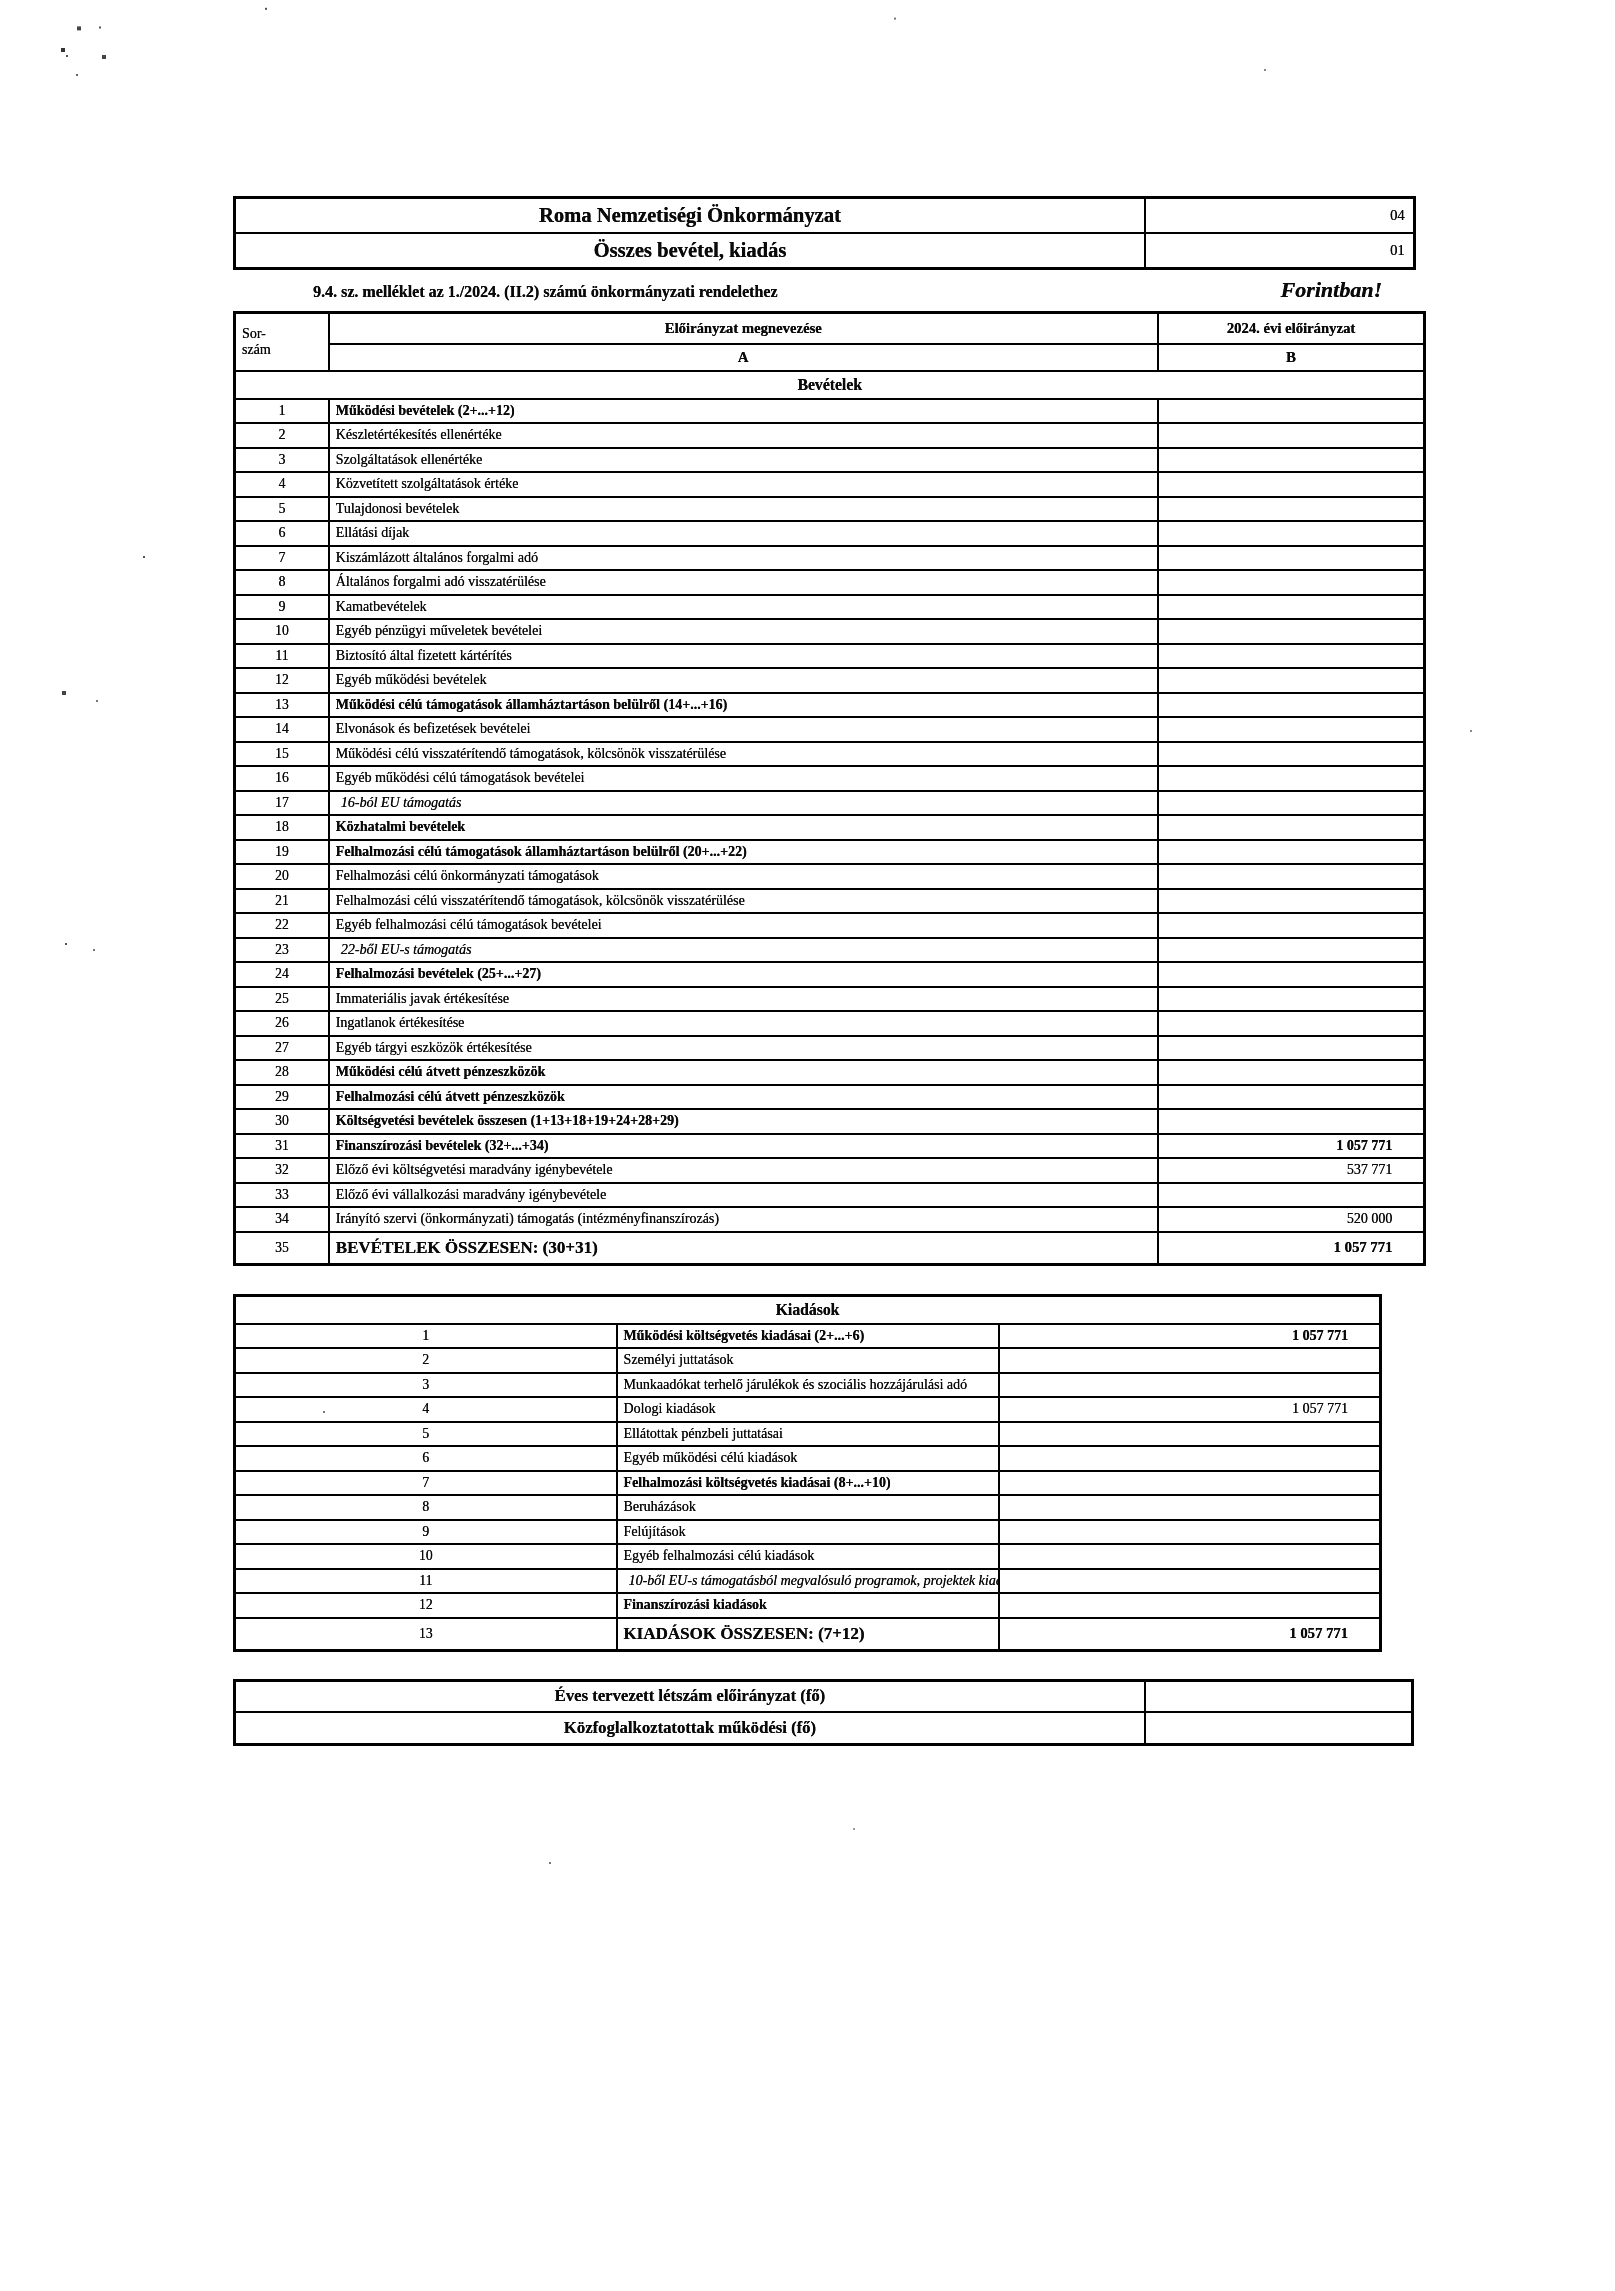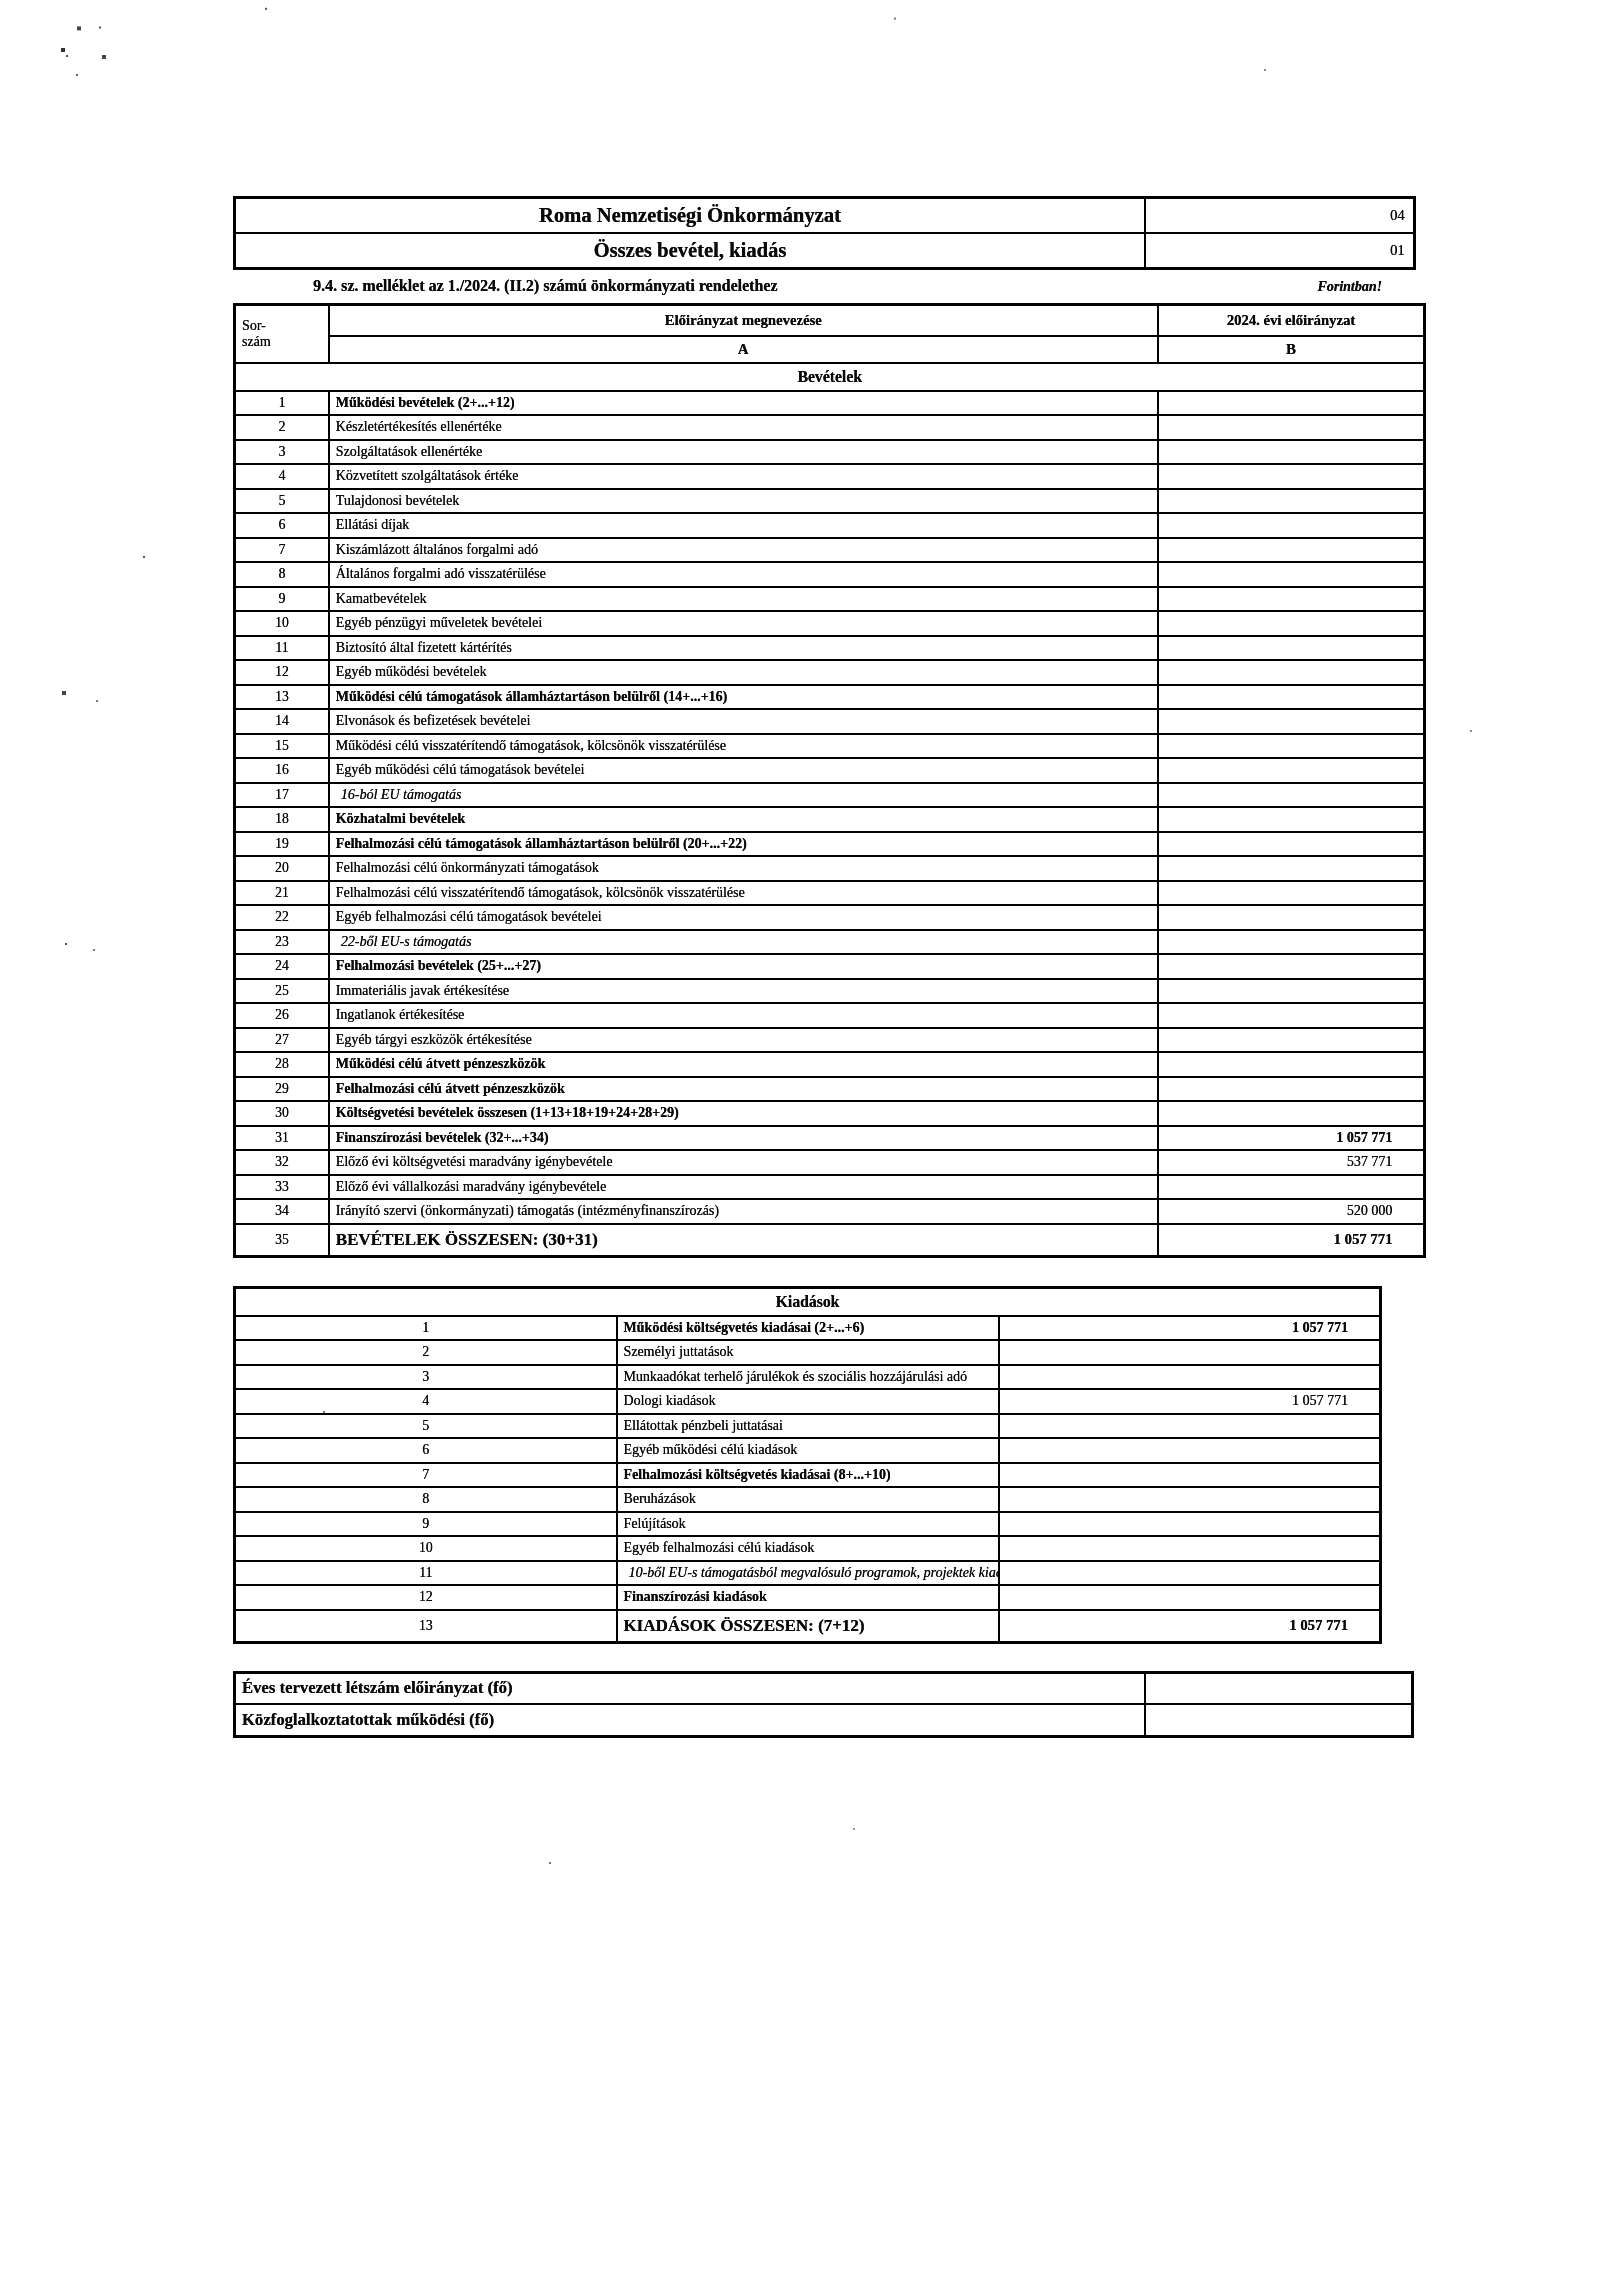--- a/index.html
+++ b/index.html
@@ -21,21 +21,21 @@
 
   
   .title-table td{height:33px;}
   .t-main{width:896px;text-align:center;font-weight:bold;font-size:20.6px;}
   .t-code{width:253px;text-align:right;font-weight:normal;font-size:14.7px;padding-right:8.8px;}
 
   
   .annex-row{display:flex;justify-content:space-between;align-items:baseline;
              margin:6.9px 0 7.8px 0;}
   .annex-note{font-weight:bold;font-size:16px;padding-left:80px;text-align:center;}
-  .forint{font-weight:bold;font-style:italic;font-size:14px;text-align:center;}
+  .forint{font-weight:bold;font-style:italic;font-size:22px;text-align:center;}
 
   
   .h-num{width:80px;font-weight:normal;font-size:14px;}
   .h-name{width:815px;text-align:center;font-weight:bold;font-size:14.7px;height:29px;}
   .h-value{width:253px;text-align:center;font-weight:bold;font-size:14.7px;}
   .h-letter{text-align:center;font-weight:bold;font-size:14.7px;height:25.5px;}
   .section-row td{height:25.5px;text-align:center;font-weight:bold;font-size:15.7px;}
 
   tbody tr{height:24.5px;}
   .c-num{width:80px;text-align:center;font-size:13.7px;}
@@ -46,21 +46,21 @@
   tr.indent .c-label{padding-left:11px;font-style:italic;}
   tr.grand{height:33px;}
   tr.grand .c-label{font-weight:bold;font-size:17px;}
   tr.grand .c-value{font-weight:bold;font-size:14.7px;}
 
   .gap-sm{height:28px;}
   .gap-xs{height:26.5px;}
 
   
   .staff-table tr{height:32px;}
-  .s-label{width:896px;text-align:left;font-weight:bold;font-size:16.7px;}
+  .s-label{width:896px;text-align:center;font-weight:bold;font-size:16.7px;}
   .s-value{width:253px;}
 
   
   .noise{position:absolute;left:0;top:0;width:2px;height:2px;background:transparent;
     box-shadow:
       78px 27.4px 0 1px #444, 99px 26.5px 0 0 #555, 62px 49px 0 1px #333,
       66px 55px 0 0 #555, 103px 56px 0 1px #444, 76px 74px 0 0 #666,
       265px 7.8px 0 0 #555, 894px 17.6px 0 0 #777, 1264px 69px 0 0 #888,
       143px 556px 0 0 #555, 63px 692px 0 1px #444, 96px 700px 0 0 #777,
       65px 943px 0 0 #555, 93px 949px 0 0 #777, 1470px 730px 0 0 #888,

